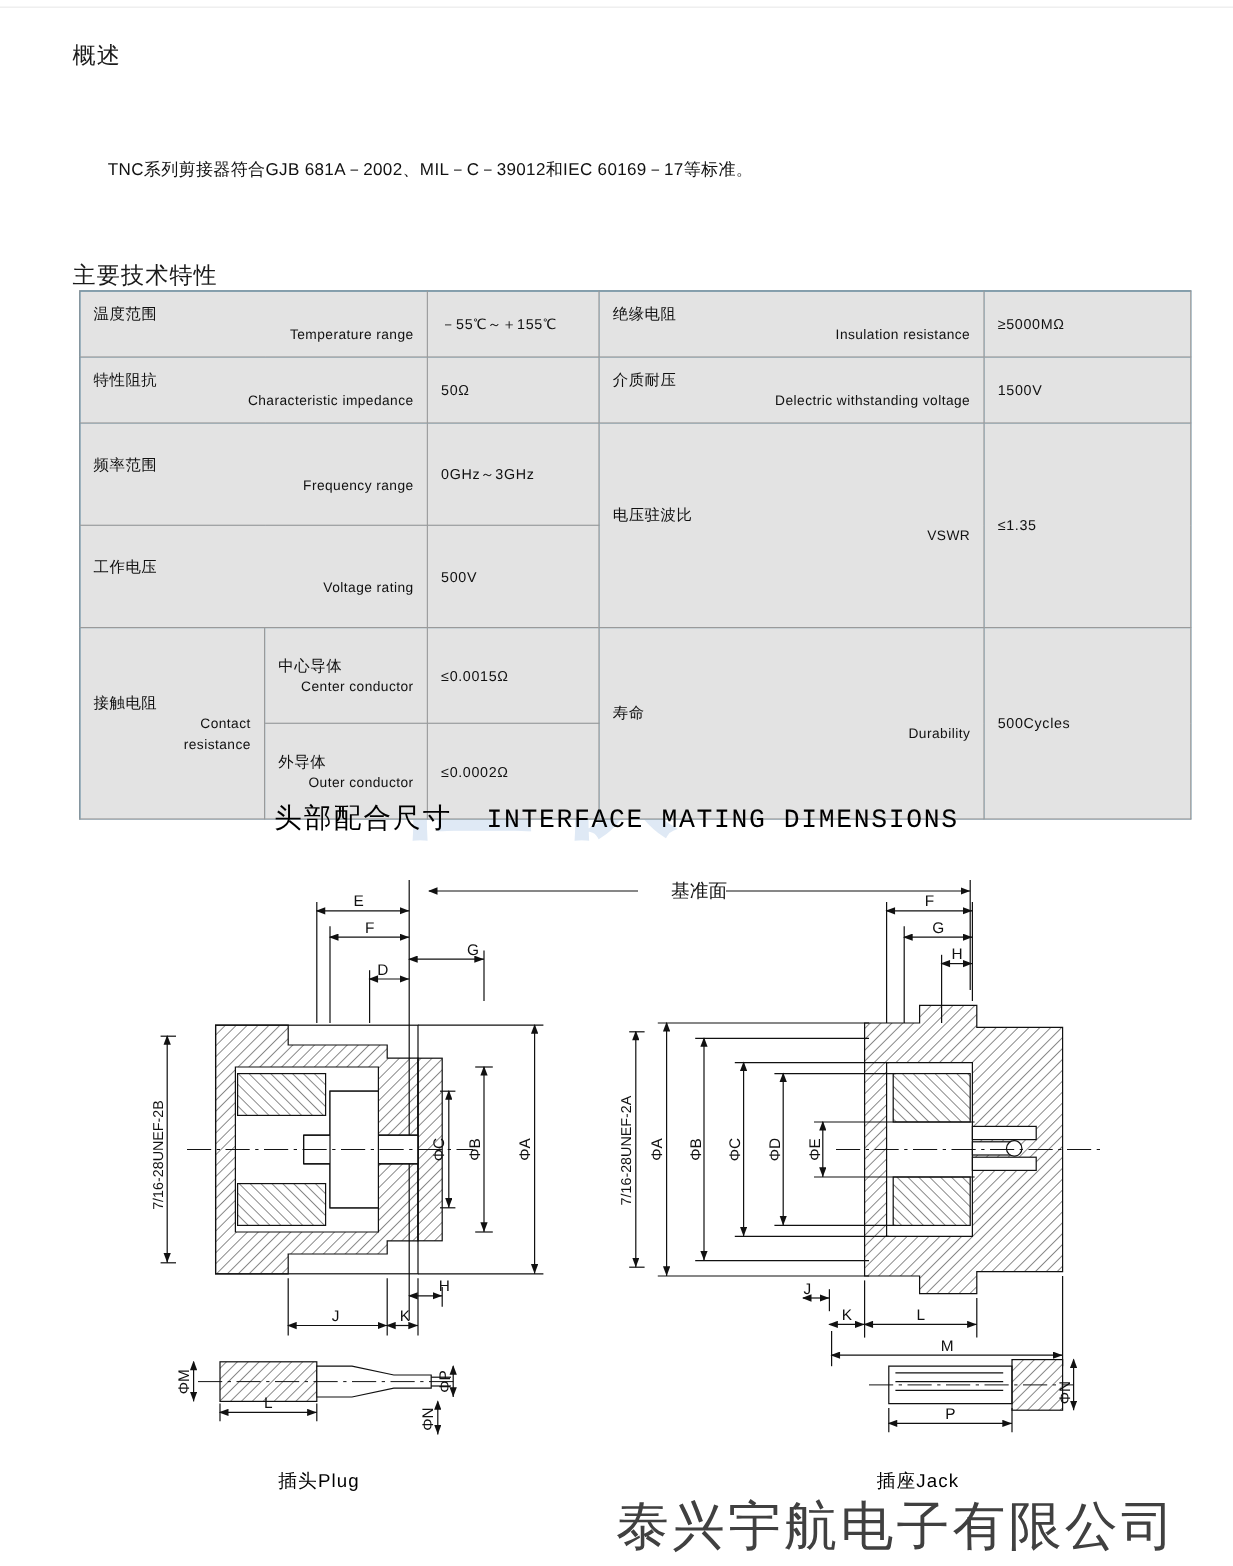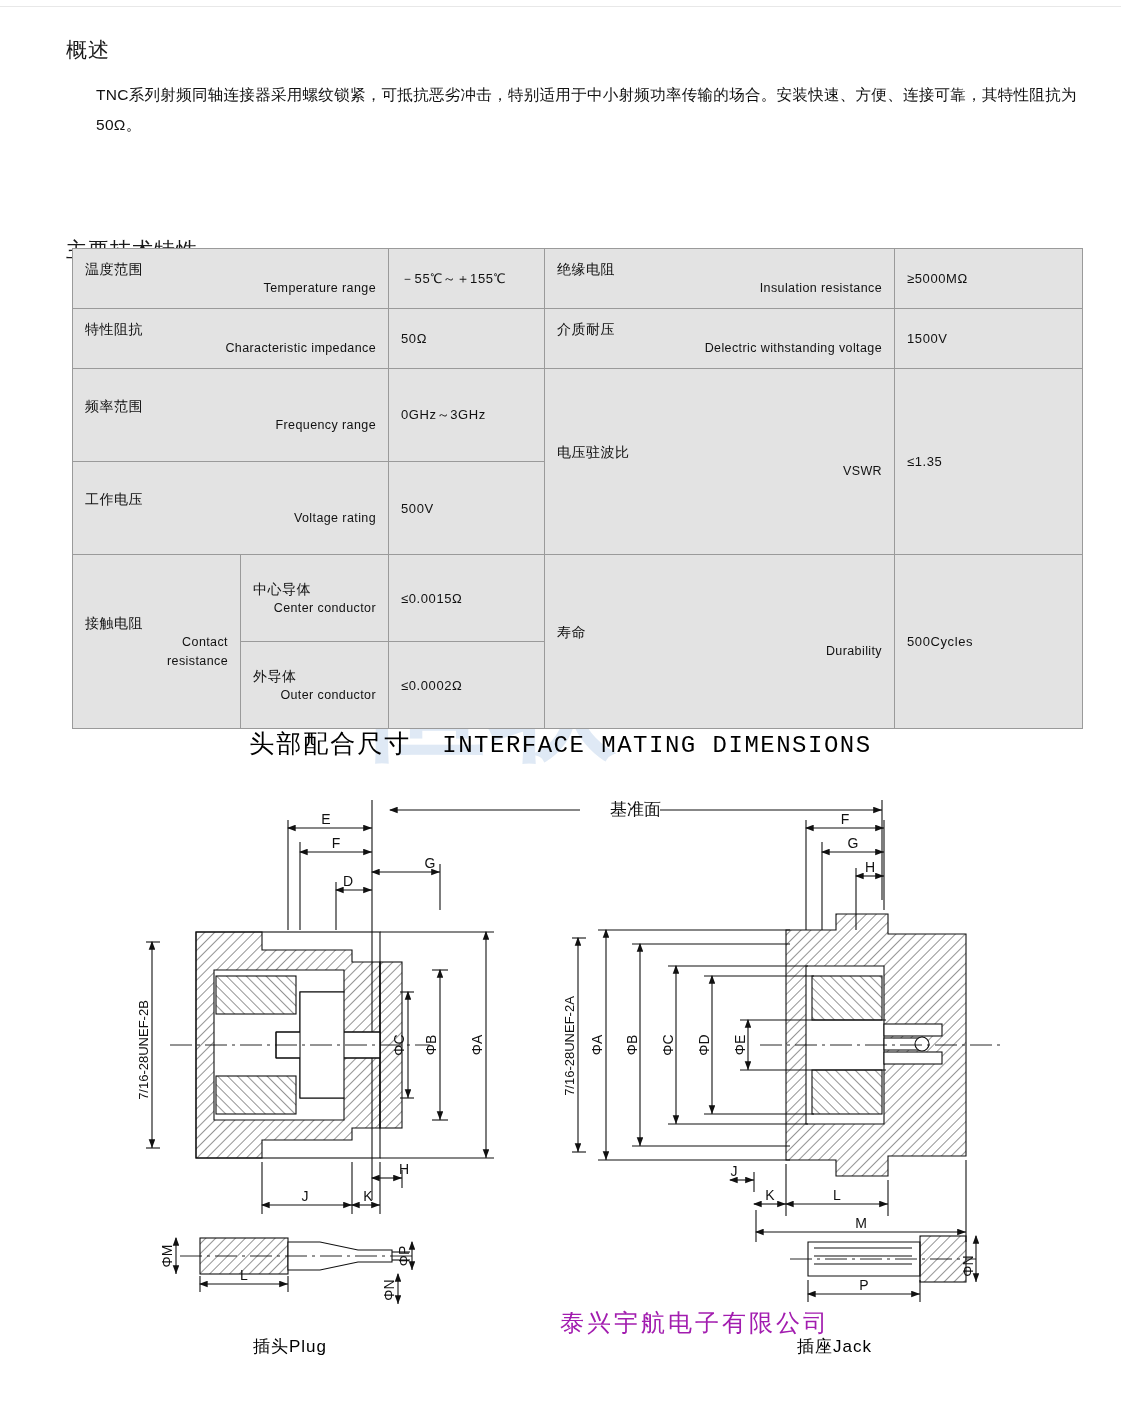--- a/index.html
+++ b/index.html
@@ -45,21 +45,21 @@
     line-height: 30px;
     color: #111;
     letter-spacing: 0.3px;
   }
   #overview-p1 { top: 80px; left: 96px; width: 990px; text-indent: 0; }
   #overview-p2 { top: 140px; left: 98px; width: 990px; }
 
   
   .spec-table {
     position: absolute;
-    top: 248px;
+    top: 264px;
     left: 72px;
     width: 1010px;
     border-collapse: collapse;
     background: #0369a1;
     table-layout: fixed;
   }
   .spec-table td {
     border: 1px solid #9a9a9a;
     padding: 10px 12px;
     vertical-align: middle;
@@ -94,24 +94,24 @@
     font-family: "DejaVu Serif", serif;
     font-size: 125px;
     font-weight: bold;
     color: #dfe9f5;
     letter-spacing: 6px;
     z-index: 0;
     pointer-events: none;
   }
   .wm-bottom {
     position: absolute;
-    top: 1307px;
+    top: 1356px;
     left: 560px;
-    font-size: 24px;
-    color: #a21caf;
+    font-size: 48px;
+    color: #404040;
     letter-spacing: 3px;
     z-index: 6;
     pointer-events: none;
   }
 
   
   .draw-heading {
     position: absolute;
     top: 727px;
     left: 0;
@@ -149,21 +149,21 @@
   svg { display: block; }
 </style>
 </head>
 <body>
 
 <div class="page">
 
   <div class="top-rule"></div>
 
   <div class="section-title" id="overview-title">概述</div>
-  <div class="para" id="overview-p1">TNC系列射频同轴连接器采用螺纹锁紧，可抵抗恶劣冲击，特别适用于中小射频功率传输的场合。安装快速、方便、连接可靠，其特性阻抗为50Ω。</div>
+  <div class="para" id="overview-p2">TNC系列剪接器符合GJB 681A－2002、MIL－C－39012和IEC 60169－17等标准。</div>
 
   <div class="section-title" id="specs-title">主要技术特性</div>
 
   <div class="wm-big">恒联</div>
 
   <table class="spec-table">
     <colgroup>
       <col style="width:168px">
       <col style="width:148px">
       <col style="width:156px">

